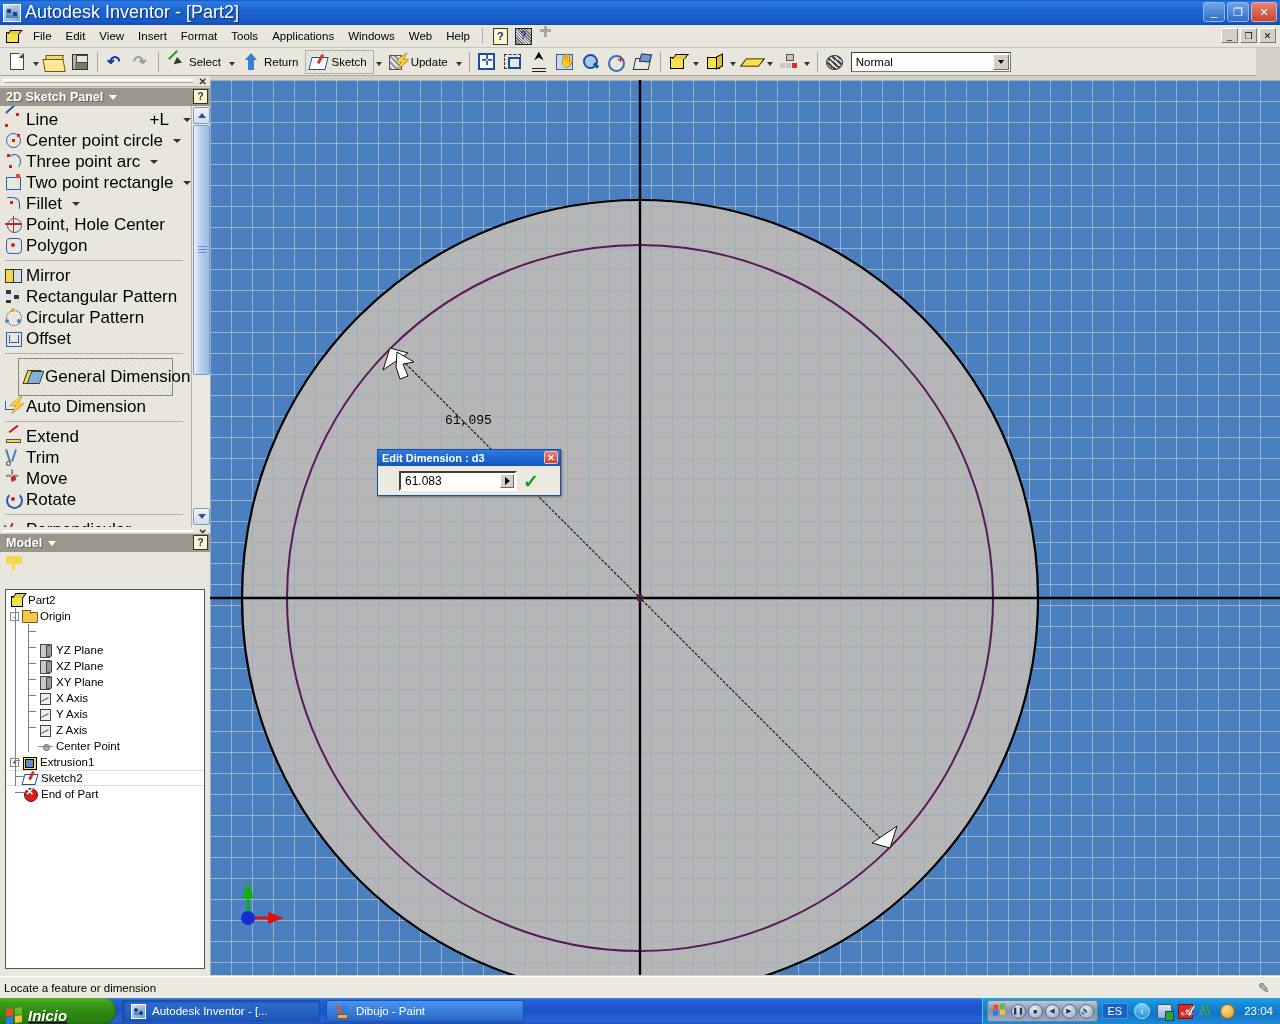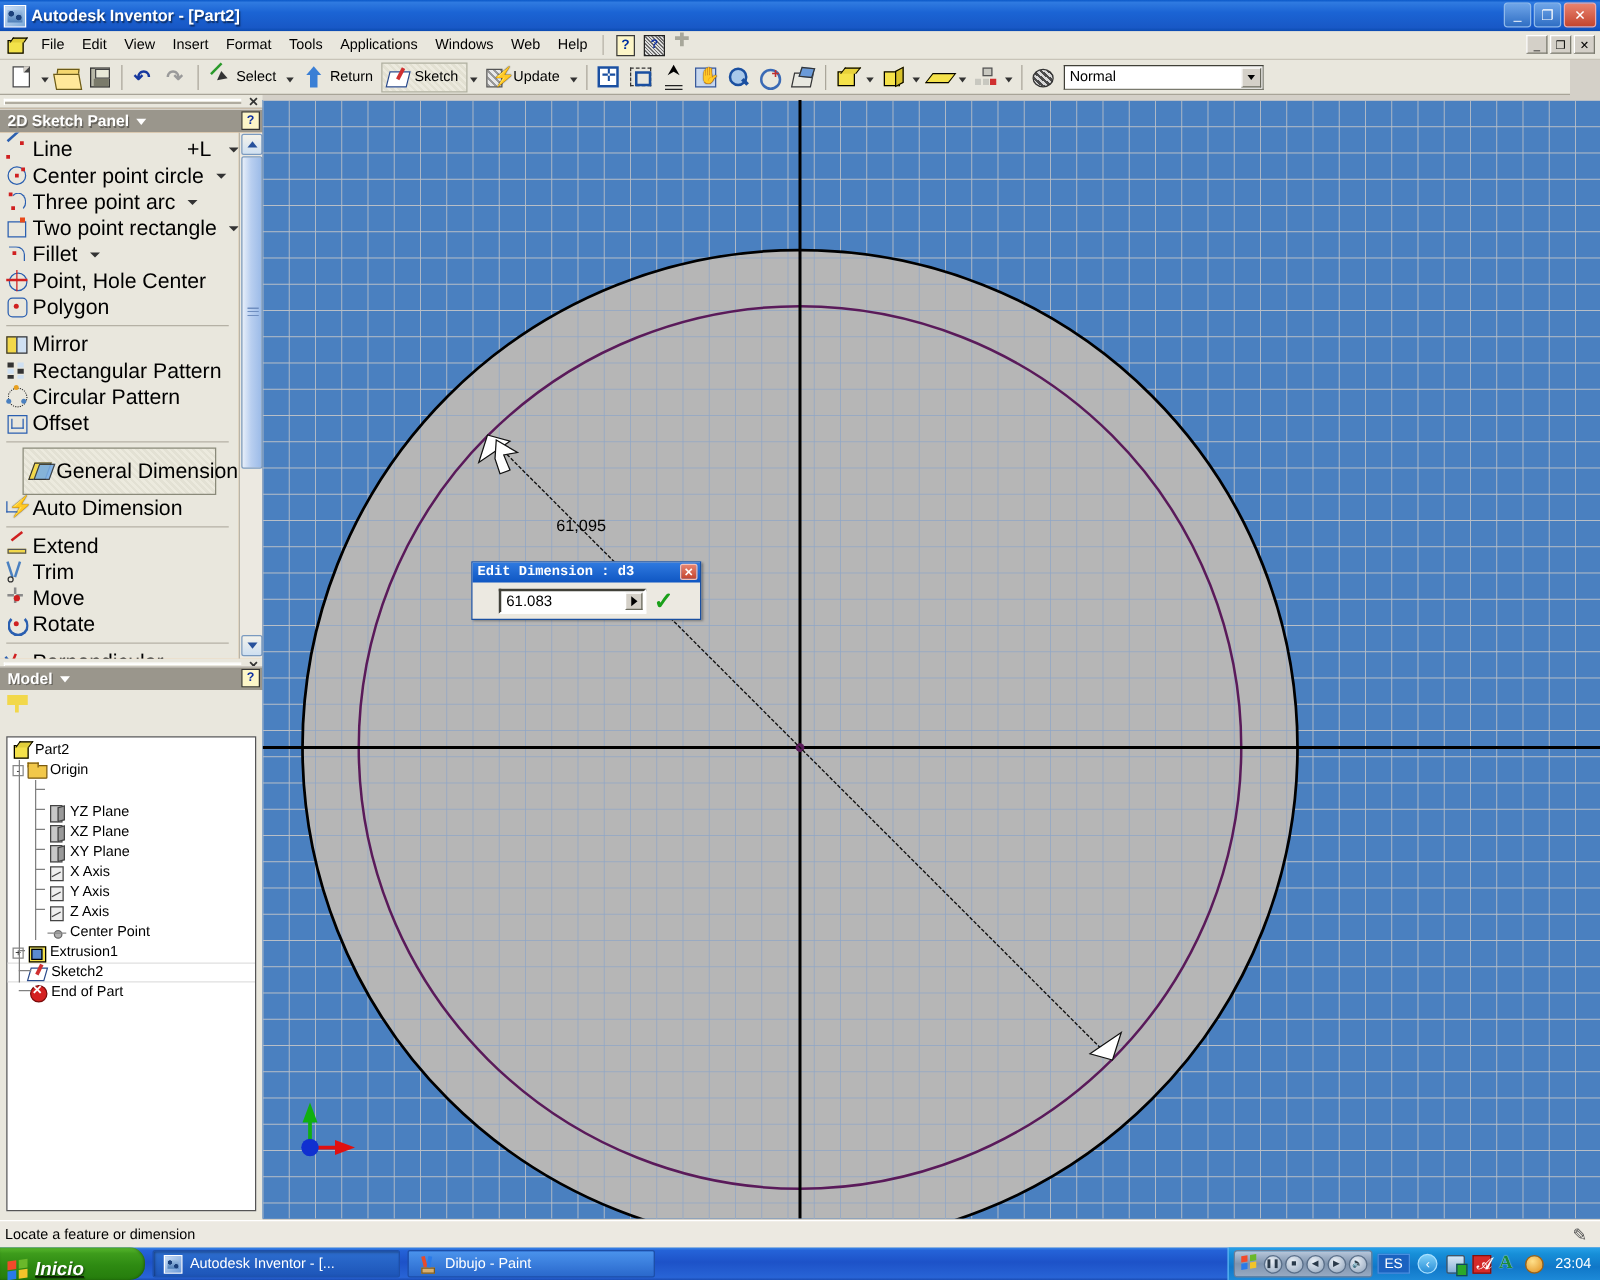--- a/index.html
+++ b/index.html
@@ -24,21 +24,21 @@
     border:1px solid #fff; position:relative;
   }
   .titlebar .tb-icon::after{
     content:""; position:absolute; left:2px; top:3px; width:12px; height:10px;
     background:
       radial-gradient(circle at 3px 3px,#1a3f7a 2px, transparent 2.5px),
       radial-gradient(circle at 9px 6px,#1a3f7a 2px, transparent 2.5px),
       linear-gradient(to bottom,#9fc0e5,#4e7fb8);
   }
   .titlebar .tb-text{
-    color:#fff; font-weight:bold; font-size:13px;
+    color:#fff; font-weight:normal; font-size:18px;
     text-shadow:1px 1px 1px rgba(0,0,0,.5);
   }
   .tb-btns{ position:absolute; right:3px; top:2px; display:flex; gap:2px; }
   .tb-btn{
     width:22px;height:20px; border:1px solid #8fb9ea; border-radius:3px;
     background:linear-gradient(to bottom,#6fa5e8,#2f6ec4);
     color:#fff; font-size:11px; display:flex; align-items:center; justify-content:center;
     font-family:"Liberation Sans",sans-serif;
   }
   .tb-btn.close{ background:linear-gradient(to bottom,#e8836f,#c4452f); border-color:#eaa; width:26px;}
@@ -343,21 +343,21 @@
   
   #editDim{
     position:absolute; left:377px; top:449px; width:184px; height:47px;
     background:#ece9e1; border:1px solid #1a4fa0;
     box-shadow:1px 1px 2px rgba(0,0,0,.4);
   }
   #editDim .ed-title{
     height:16px; background:linear-gradient(to bottom,#2f7ae0,#0f56c2);
     display:flex; align-items:center; padding-left:4px; position:relative;
   }
-  #editDim .ed-title-text{ color:#fff; font-weight:bold; font-size:11px;font-family:Liberation Mono, monospace; }
+  #editDim .ed-title-text{ color:#fff; font-weight:bold; font-size:11px; }
   #editDim .ed-close{
     position:absolute; right:2px; top:1px; width:14px;height:13px;
     background:linear-gradient(to bottom,#e8836f,#c4452f); border:1px solid #f5c0b4;
     color:#fff; font-size:9px; font-weight:bold; text-align:center; line-height:12px;
     border-radius:2px;
   }
   #editDim .ed-body{ display:flex; align-items:center; height:30px; padding:0 21px; }
   #editDim .ed-input{
     width:145px; height:20px; background:#fff; border:2px solid;
     border-color:#404038 #fff #fff #404038; position:relative; display:flex; align-items:center;
@@ -853,21 +853,21 @@
       <g>
         <line x1="38" y1="838" x2="38" y2="812" stroke="#10b010" stroke-width="3"></line>
         <polygon points="38,802 32,818 44,818" fill="#10b010"></polygon>
         <line x1="38" y1="838" x2="62" y2="838" stroke="#e01010" stroke-width="3"></line>
         <polygon points="74,838 58,832 58,844" fill="#e01010"></polygon>
         <circle cx="38" cy="838" r="7" fill="#1030d0"></circle>
       </g>
     </svg>
 
     <div style="position:absolute; left:235px; top:333px; color:#000; font-size:13px;
-                font-family:Liberation Sans, sans-serif;">61,095</div>
+                font-family:Liberation Mono, monospace;">61,095</div>
   </div>
 
   <div id="editDim">
     <div class="ed-title">
       <span class="ed-title-text">Edit Dimension : d3</span>
       <span class="ed-close">✕</span>
     </div>
     <div class="ed-body">
       <div class="ed-input">
         <span>61.083</span>

